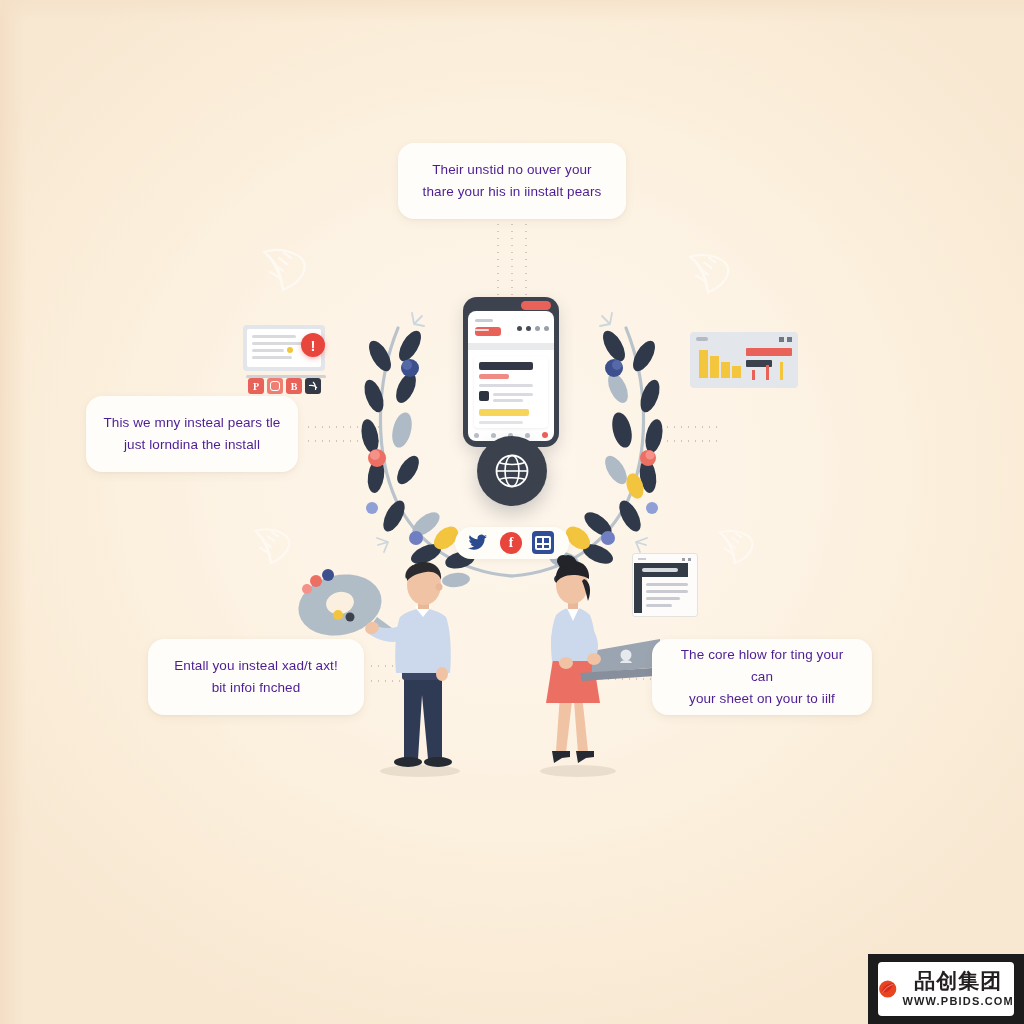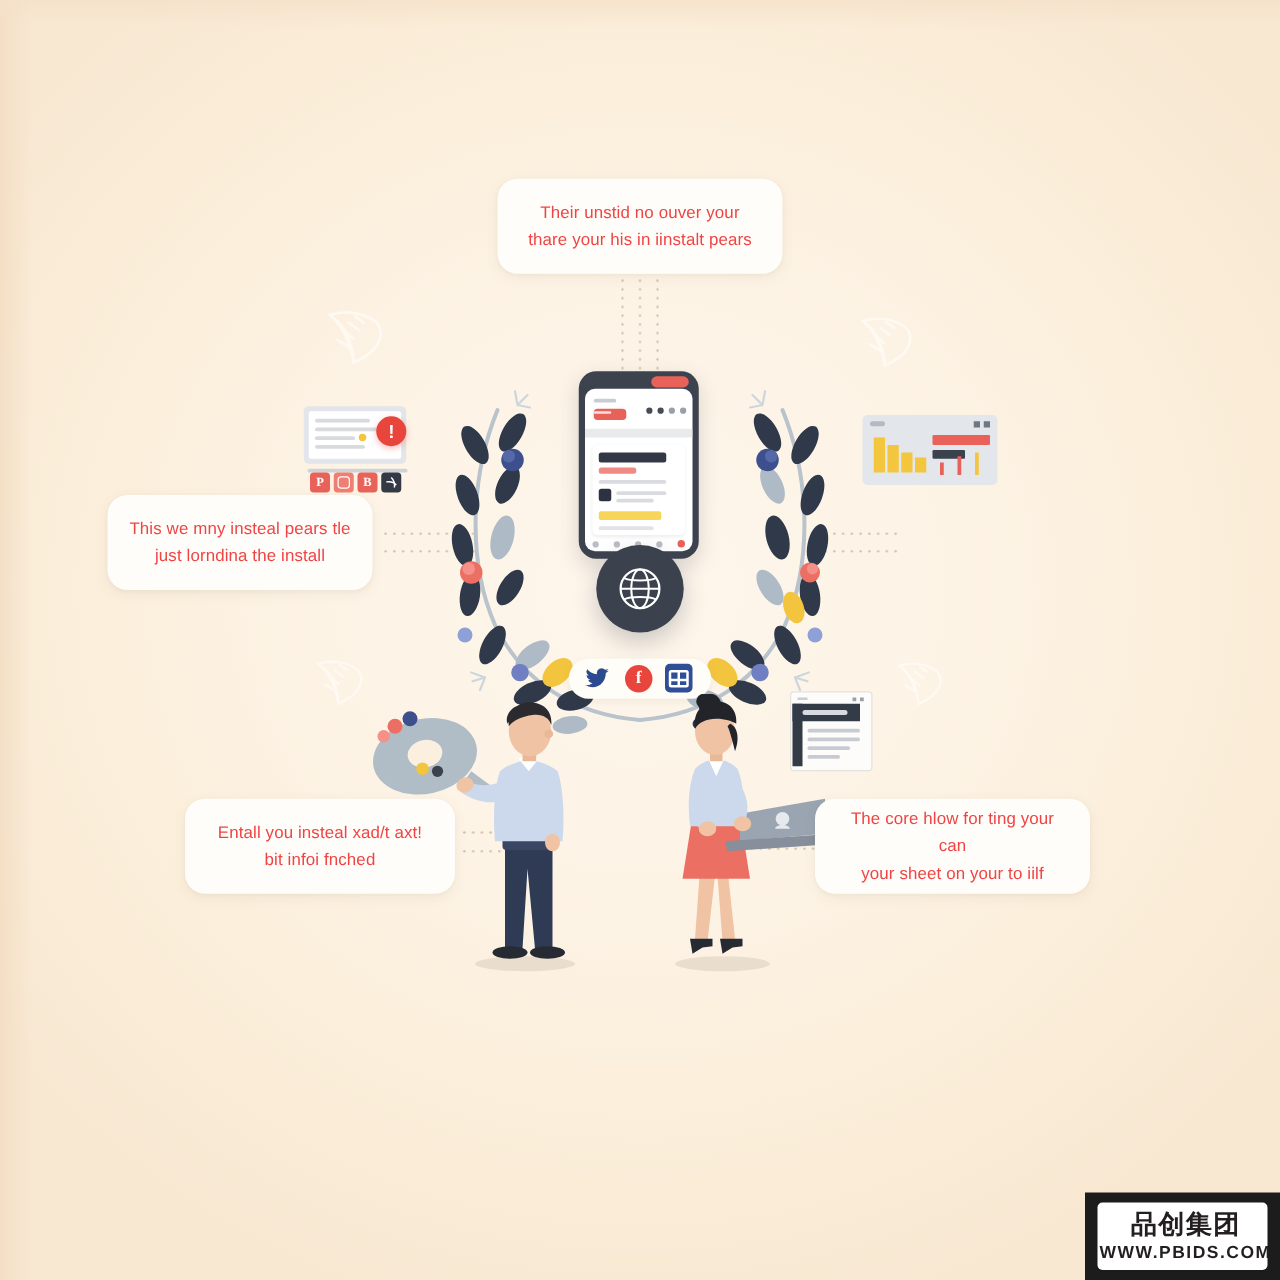--- a/index.html
+++ b/index.html
@@ -24,21 +24,21 @@
   .wm{position:absolute;opacity:.55;pointer-events:none;}
 
   
   .card{
     position:absolute;
     background:#fffdf9;
     border-radius:16px;
     box-shadow:0 3px 10px rgba(120,95,70,.07), 0 1px 3px rgba(120,95,70,.05);
     display:flex;align-items:center;justify-content:center;
     text-align:center;
-    color:#ef4444;
+    color:#4c1d95;
     font-size:13.5px;
     line-height:1.62;
     letter-spacing:.1px;
     padding:10px 16px;
     box-sizing:border-box;
   }
   .card span{display:block;filter:blur(.25px);}
 
   
   .dotsH{position:absolute;height:2px;
@@ -63,21 +63,21 @@
     display:flex;align-items:center;justify-content:center;}
 
   .logo{
     position:absolute;right:10px;bottom:8px;width:136px;height:54px;
     background:#ffffff;border-radius:4px;
     display:flex;align-items:center;justify-content:center;gap:5px;
     box-shadow:0 0 0 1px rgba(0,0,0,.04);
   }
   .logo-cn{font-size:21px;font-weight:bold;color:#231f20;letter-spacing:1px;line-height:1;
            font-family:"DejaVu Sans",sans-serif;}
-  .logo-url{font-size:14px;font-weight:bold;color:#231f20;letter-spacing:1.2px;
+  .logo-url{font-size:11px;font-weight:bold;color:#231f20;letter-spacing:1.2px;
             font-family:"Liberation Sans",sans-serif;margin-top:3px;}
   .logo-txt{display:flex;flex-direction:column;align-items:center;}
   .logo-strip{position:absolute;right:0;bottom:0;width:156px;height:70px;background:#1c1c1c;}
 </style>
 </head>
 <body>
 
 <div id="stage">
 
   <div class="bg-base"></div>

